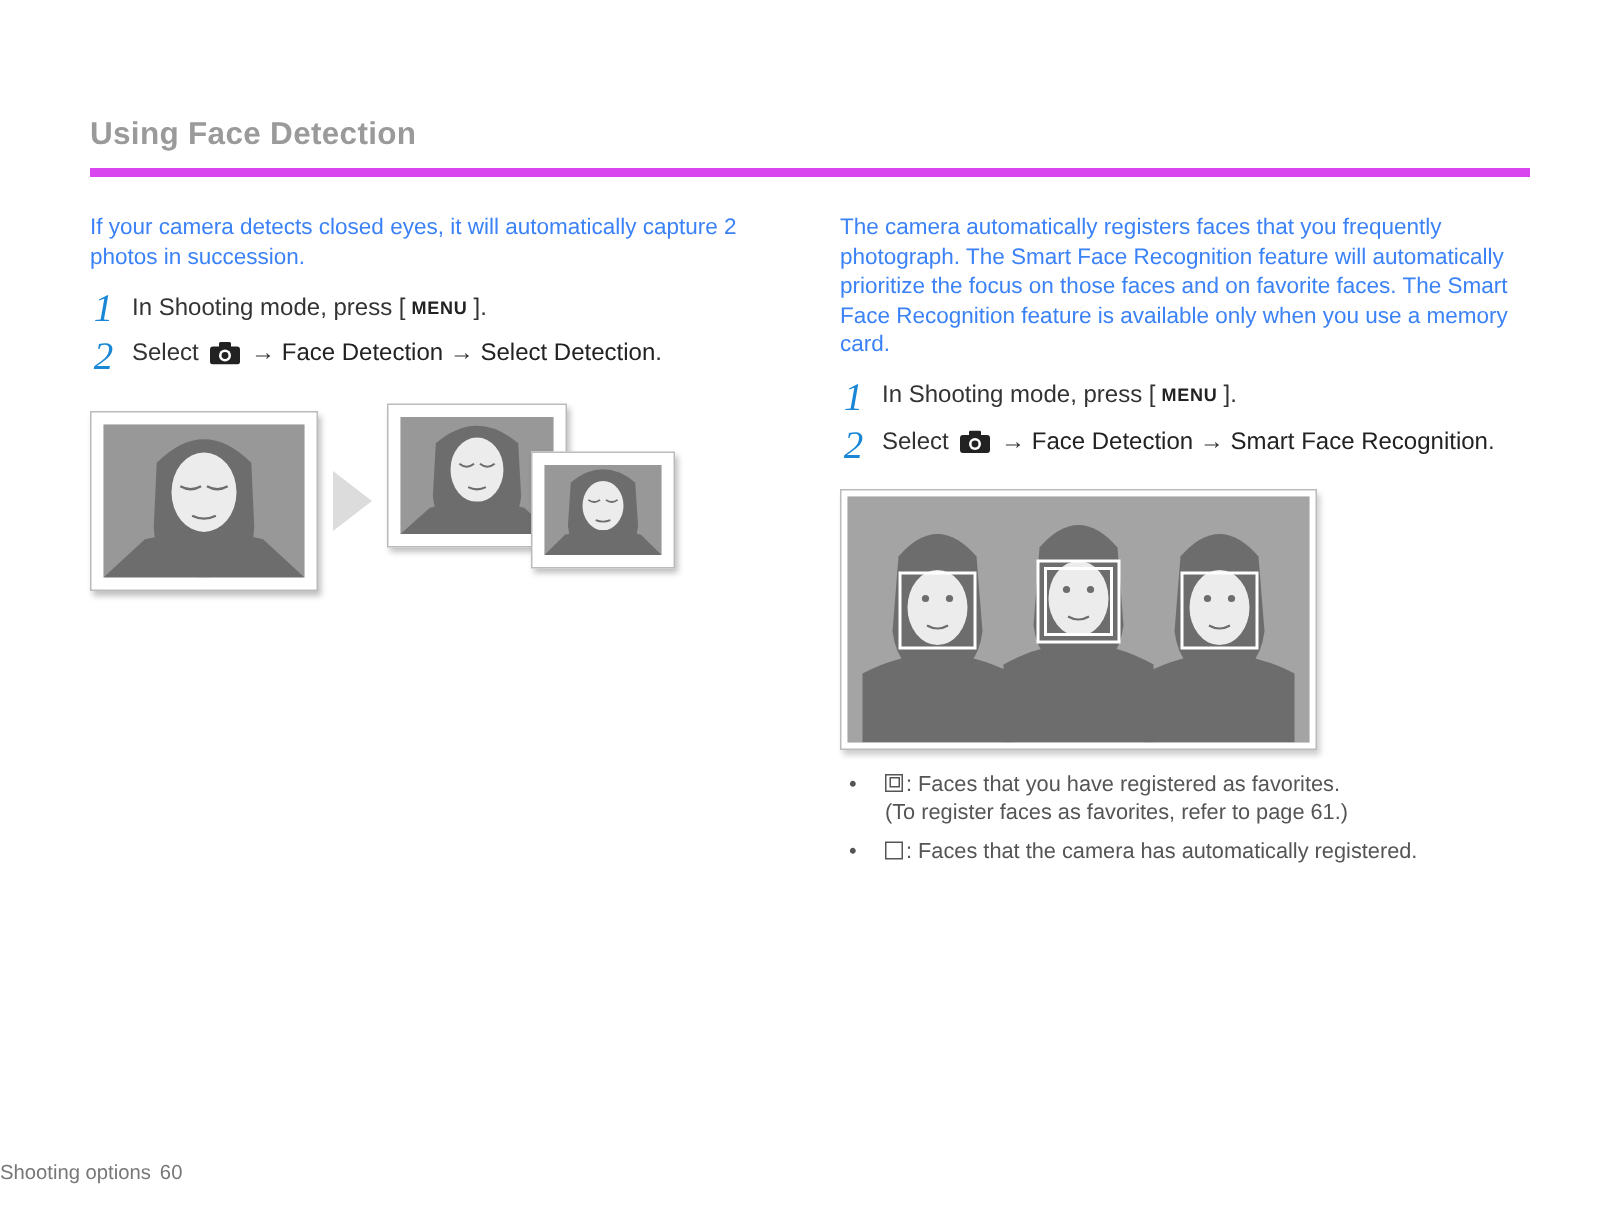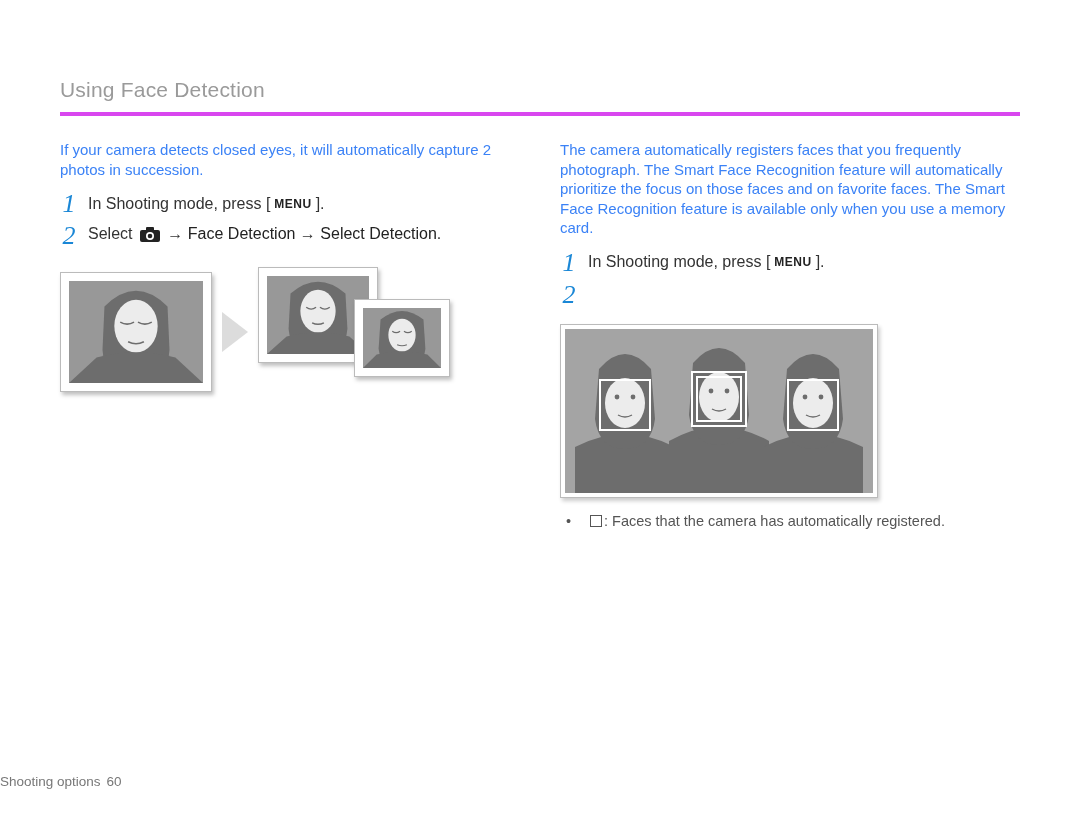--- a/index.html
+++ b/index.html
@@ -14,24 +14,24 @@
   .page {
     position: relative;
     box-sizing: border-box;
     width: 1080px;
     height: 815px;
     padding: 78px 60px 0 60px;
   }
   .page-header {
     font-size: 21px;
     color: #9a9a9a;
-    font-weight: 400;
+    font-weight: 700;
     letter-spacing: 0.2px;
     padding-bottom: 10px;
-    border-bottom: 4px solid #d946ef;
+    border-bottom: 6px solid #d946ef;
     margin-bottom: 24px;
   }
   .columns {
     display: flex;
     gap: 40px;
   }
   .col {
     flex: 1 1 0;
     min-width: 0;
   }
@@ -273,20 +273,28 @@
 
       <div class="step-row">
         <div class="step-num">1</div>
         <div class="step-text">
           <span>In Shooting mode, press [</span><span class="menu-box">MENU</span><span>].</span>
         </div>
       </div>
 
       <div class="step-row">
         <div class="step-num">2</div>
+        <div class="step-text">
+          <span>Select </span><span class="cam-icon"><svg width="20" height="15" viewBox="0 0 20 15">
+                <rect x="0" y="3" width="20" height="12" rx="2" fill="#222"></rect>
+                <rect x="6" y="0" width="8" height="4" rx="1" fill="#222"></rect>
+                <circle cx="10" cy="9" r="4" fill="#fff"></circle>
+                <circle cx="10" cy="9" r="2.3" fill="#222"></circle>
+              </svg></span><span> → </span><span class="bold">Face Detection</span><span> → </span><span class="bold">Smart Face Recognition</span><span>.</span>
+        </div>
       </div>
 
       <div class="sfr-frame">
         <div class="sfr-inner">
           <svg viewBox="0 0 308 164" width="100%" height="100%" preserveAspectRatio="none">
             <rect width="308" height="164" fill="#a4a4a4"></rect>
 
             <g fill="#6d6d6d">
               <path d="M10 164 L10 118 Q60 92 110 118 L110 164 Z"></path>
               <path d="M104 164 L104 112 Q154 84 204 112 L204 164 Z"></path>
@@ -315,20 +323,24 @@
             </g>
           </svg>
           <div class="face-box" style="left:34px; top:50px; width:52px; height:52px;"></div>
           <div class="face-box double" style="left:126px; top:42px; width:56px; height:56px;"></div>
           <div class="face-box" style="left:222px; top:50px; width:52px; height:52px;"></div>
         </div>
       </div>
 
       <div class="bullet-list">
         <div class="bullet">
+          <span class="sq double"></span><span>: Faces that you have registered as favorites.</span><br>
+          <span>(To register faces as favorites, refer to page 61.)</span>
+        </div>
+        <div class="bullet">
           <span class="sq single"></span><span>: Faces that the camera has automatically registered.</span>
         </div>
       </div>
     </div>
   </div>
 
   <div class="footer">
     <span>Shooting options</span><span class="num">60</span>
   </div>
 </div>

